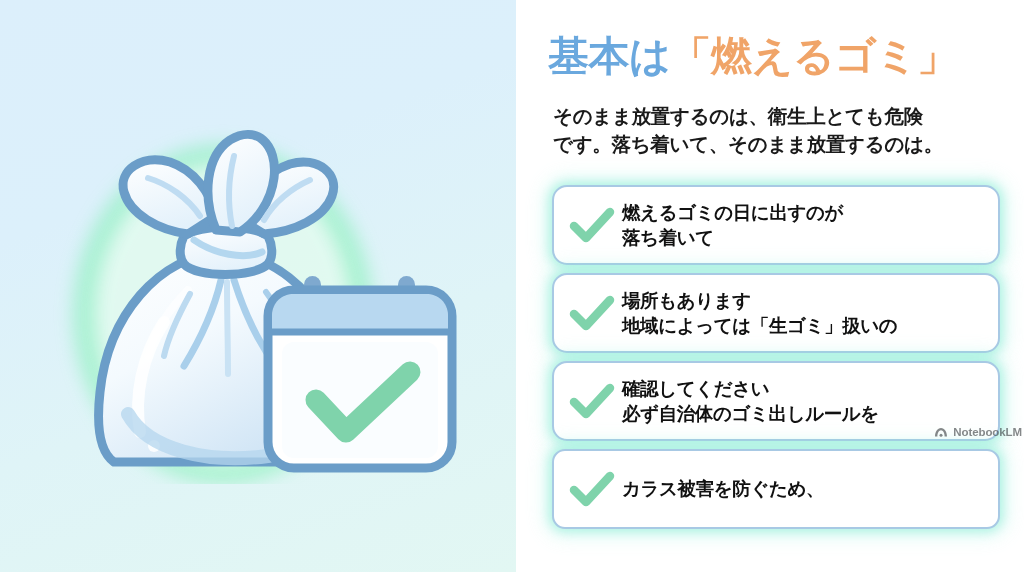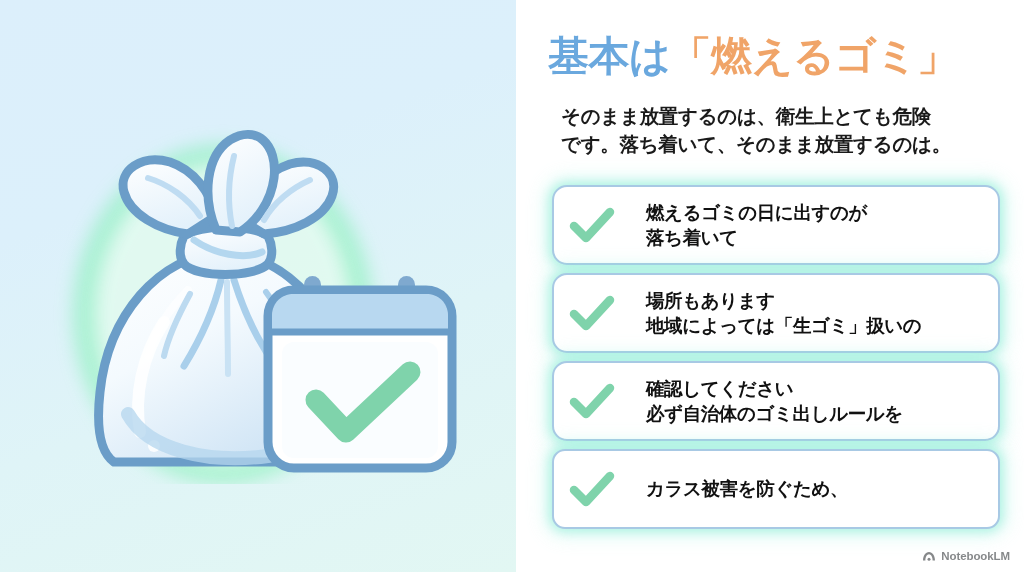--- a/index.html
+++ b/index.html
@@ -20,34 +20,34 @@
     background:linear-gradient(160deg,#dceffb 0%,#dcf0fb 32%,#dff4f7 62%,#e2f7f3 100%);
     overflow:hidden;
   }
   .illus-wrap {
     position:absolute; left:0; top:0; width:516px; height:572px;
   }
   .illus-svg { position:absolute; left:38px; top:84px; width:430px; height:400px; }
 
   
   .right-panel {
-    position:relative; width:508px; height:572px; flex:0 0 508px;
+    position:relative; width:508px; height:448px; flex:0 0 508px;
     background:#ffffff; padding:7px;
   }
 
   .headline {
     position:absolute; left:32px; top:34px; width:448px;
     font-size:41px; font-weight:bold; line-height:1.12;
     letter-spacing:-0.5px; white-space:nowrap;
   }
   .headline .seg-blue { color:#6aa8de; }
   .headline .seg-orange { color:#f0a468; }
 
   .subtitle {
-    position:absolute; left:45px; top:103px; width:452px;
+    position:absolute; left:37px; top:103px; width:452px;
     font-size:19.5px; font-weight:bold; color:#1a1a1a;
     line-height:1.42; letter-spacing:-0.3px;
   }
   .subtitle .sline { display:block; white-space:nowrap; }
 
   .cards {
     position:absolute; left:36px; top:185px; width:450px;
   }
   .card {
     position:relative;
@@ -68,25 +68,25 @@
     display:flex; align-items:center; justify-content:center;
   }
   .check-icon svg { width:46px; height:38px; display:block; }
 
   .card-text {
     flex:1 1 auto;
     font-size:18.5px; font-weight:bold; color:#111111;
     line-height:1.36; letter-spacing:-0.4px;
     padding-left:2px;
   }
-  .card-text .cline { display:block; white-space:nowrap;margin-left:24px; }
+  .card-text .cline { display:block; white-space:nowrap; }
 
   
   .watermark {
-    position:absolute; right:14px; bottom:10px;
+    position:absolute; right:2px; bottom:10px;
     display:flex; align-items:center; gap:5px;
     opacity:0.62;
   }
   .watermark .wm-mark { width:14px; height:12px; display:block; }
   .watermark .wm-label {
     font-size:11.5px; font-weight:bold; color:#3c4043;
     letter-spacing:-0.1px;
   }
 </style>
 </head>

